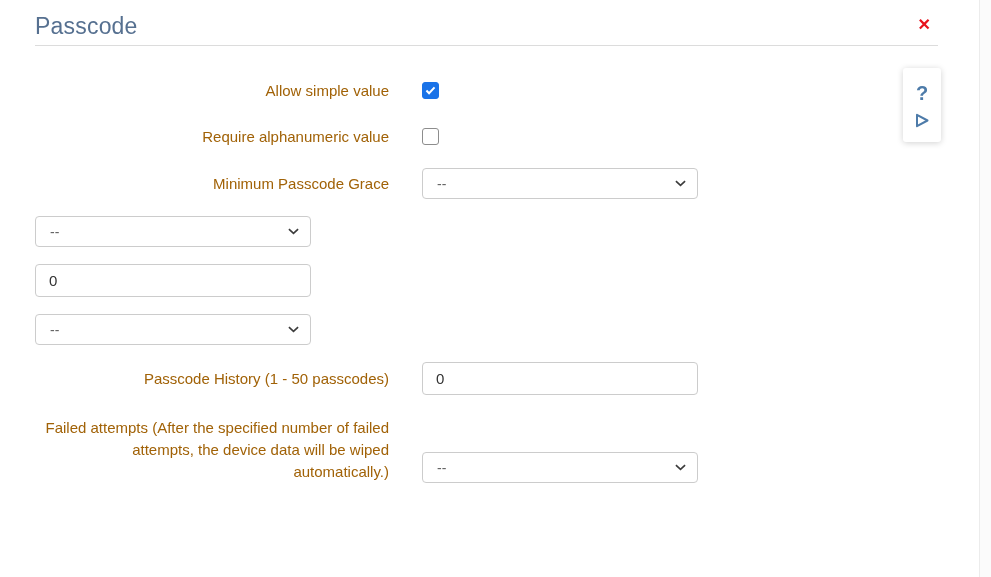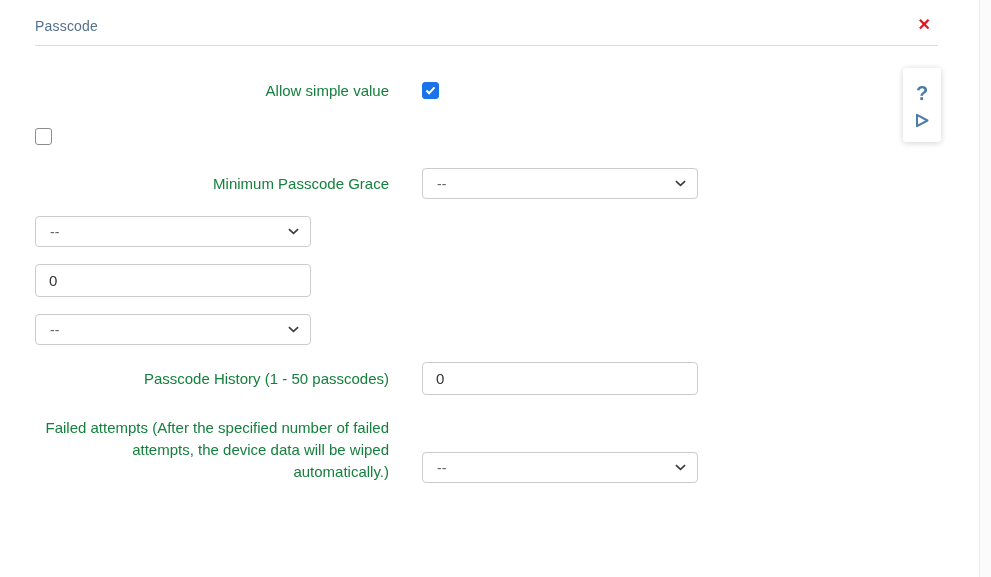--- a/index.html
+++ b/index.html
@@ -18,21 +18,21 @@
   }
 
   
   header {
     margin:0 53px 0 35px;
     padding:16px 0 8px;
     border-bottom:1px solid #dcdcdc;
     position:relative;
   }
   h1 {
-    font-size:14px; font-weight:500; color:#567090; line-height:21px;
+    font-size:23px; font-weight:500; color:#567090; line-height:21px;
     letter-spacing:0.2px;
   }
   .close {
     position:absolute; right:7px; top:17px;
     font-size:16px; font-weight:bold; color:#e8121d;
     line-height:16px; cursor:pointer;
   }
 
   
   .help-card {
@@ -49,21 +49,21 @@
   .help-play polygon { fill:none; stroke:#4d7ba9; stroke-width:2; stroke-linejoin:round; }
 
   
   .content { margin-left:35px; padding-top:30px; width:663px; }
   .row { display:flex; align-items:center; margin-bottom:17px; }
   .row.cb { min-height:29px; }
   .row.align-top { align-items:flex-end; }
   .row.align-top .lbl { padding-top:5px; }
   .lbl {
     width:354px; min-width:354px; text-align:right;
-    color:#15803d; font-size:15px; line-height:22px;
+    color:#a16207; font-size:15px; line-height:22px;
     margin-right:33px;
   }
   .ctl { width:276px; display:flex; align-items:center; }
 
   
   .checkbox {
     width:17px; height:17px; border:1.5px solid #8d8d8d; border-radius:3px;
     background:#fff; display:inline-flex; align-items:center; justify-content:center;
     cursor:pointer;
   }
@@ -115,20 +115,21 @@
       <div class="ctl">
         <span class="checkbox" data-checked="true">
           <svg viewBox="0 0 12 10">
               <path d="M1.5 5 L4.4 8 L10.5 1.6"></path>
             </svg>
         </span>
       </div>
     </div>
 
     <div class="row cb">
+      <div class="lbl">Require alphanumeric value</div>
       <div class="ctl">
         <span class="checkbox" data-checked="false">
           <svg viewBox="0 0 12 10">
               <path d="M1.5 5 L4.4 8 L10.5 1.6"></path>
             </svg>
         </span>
       </div>
     </div>
 
     <div class="row">

